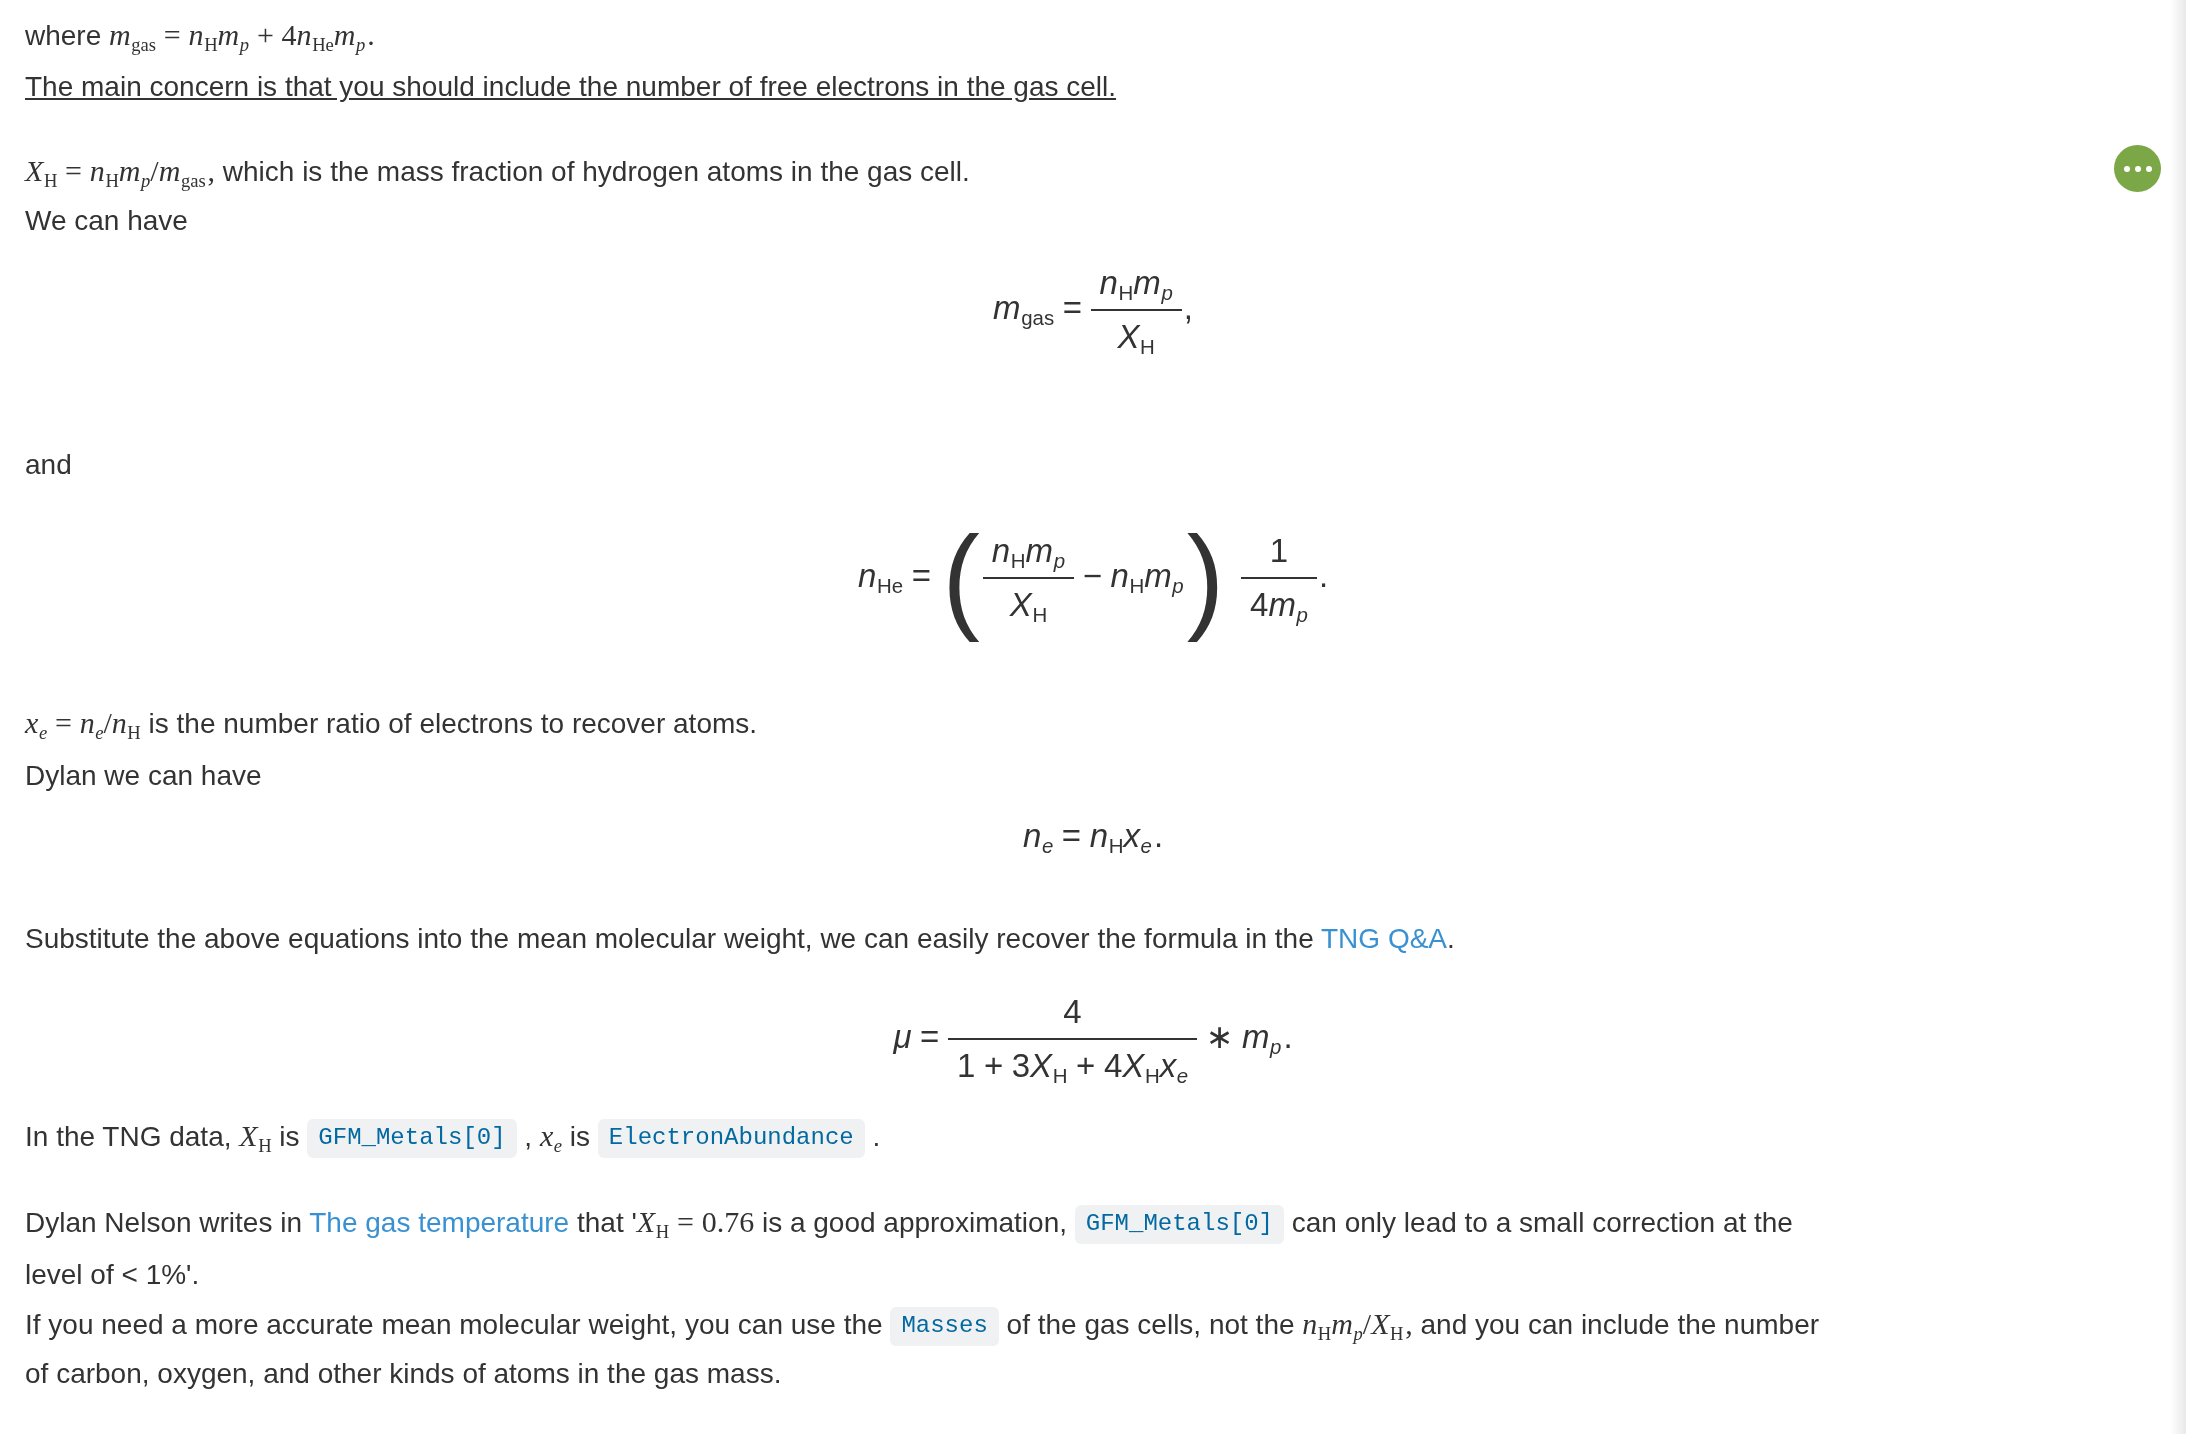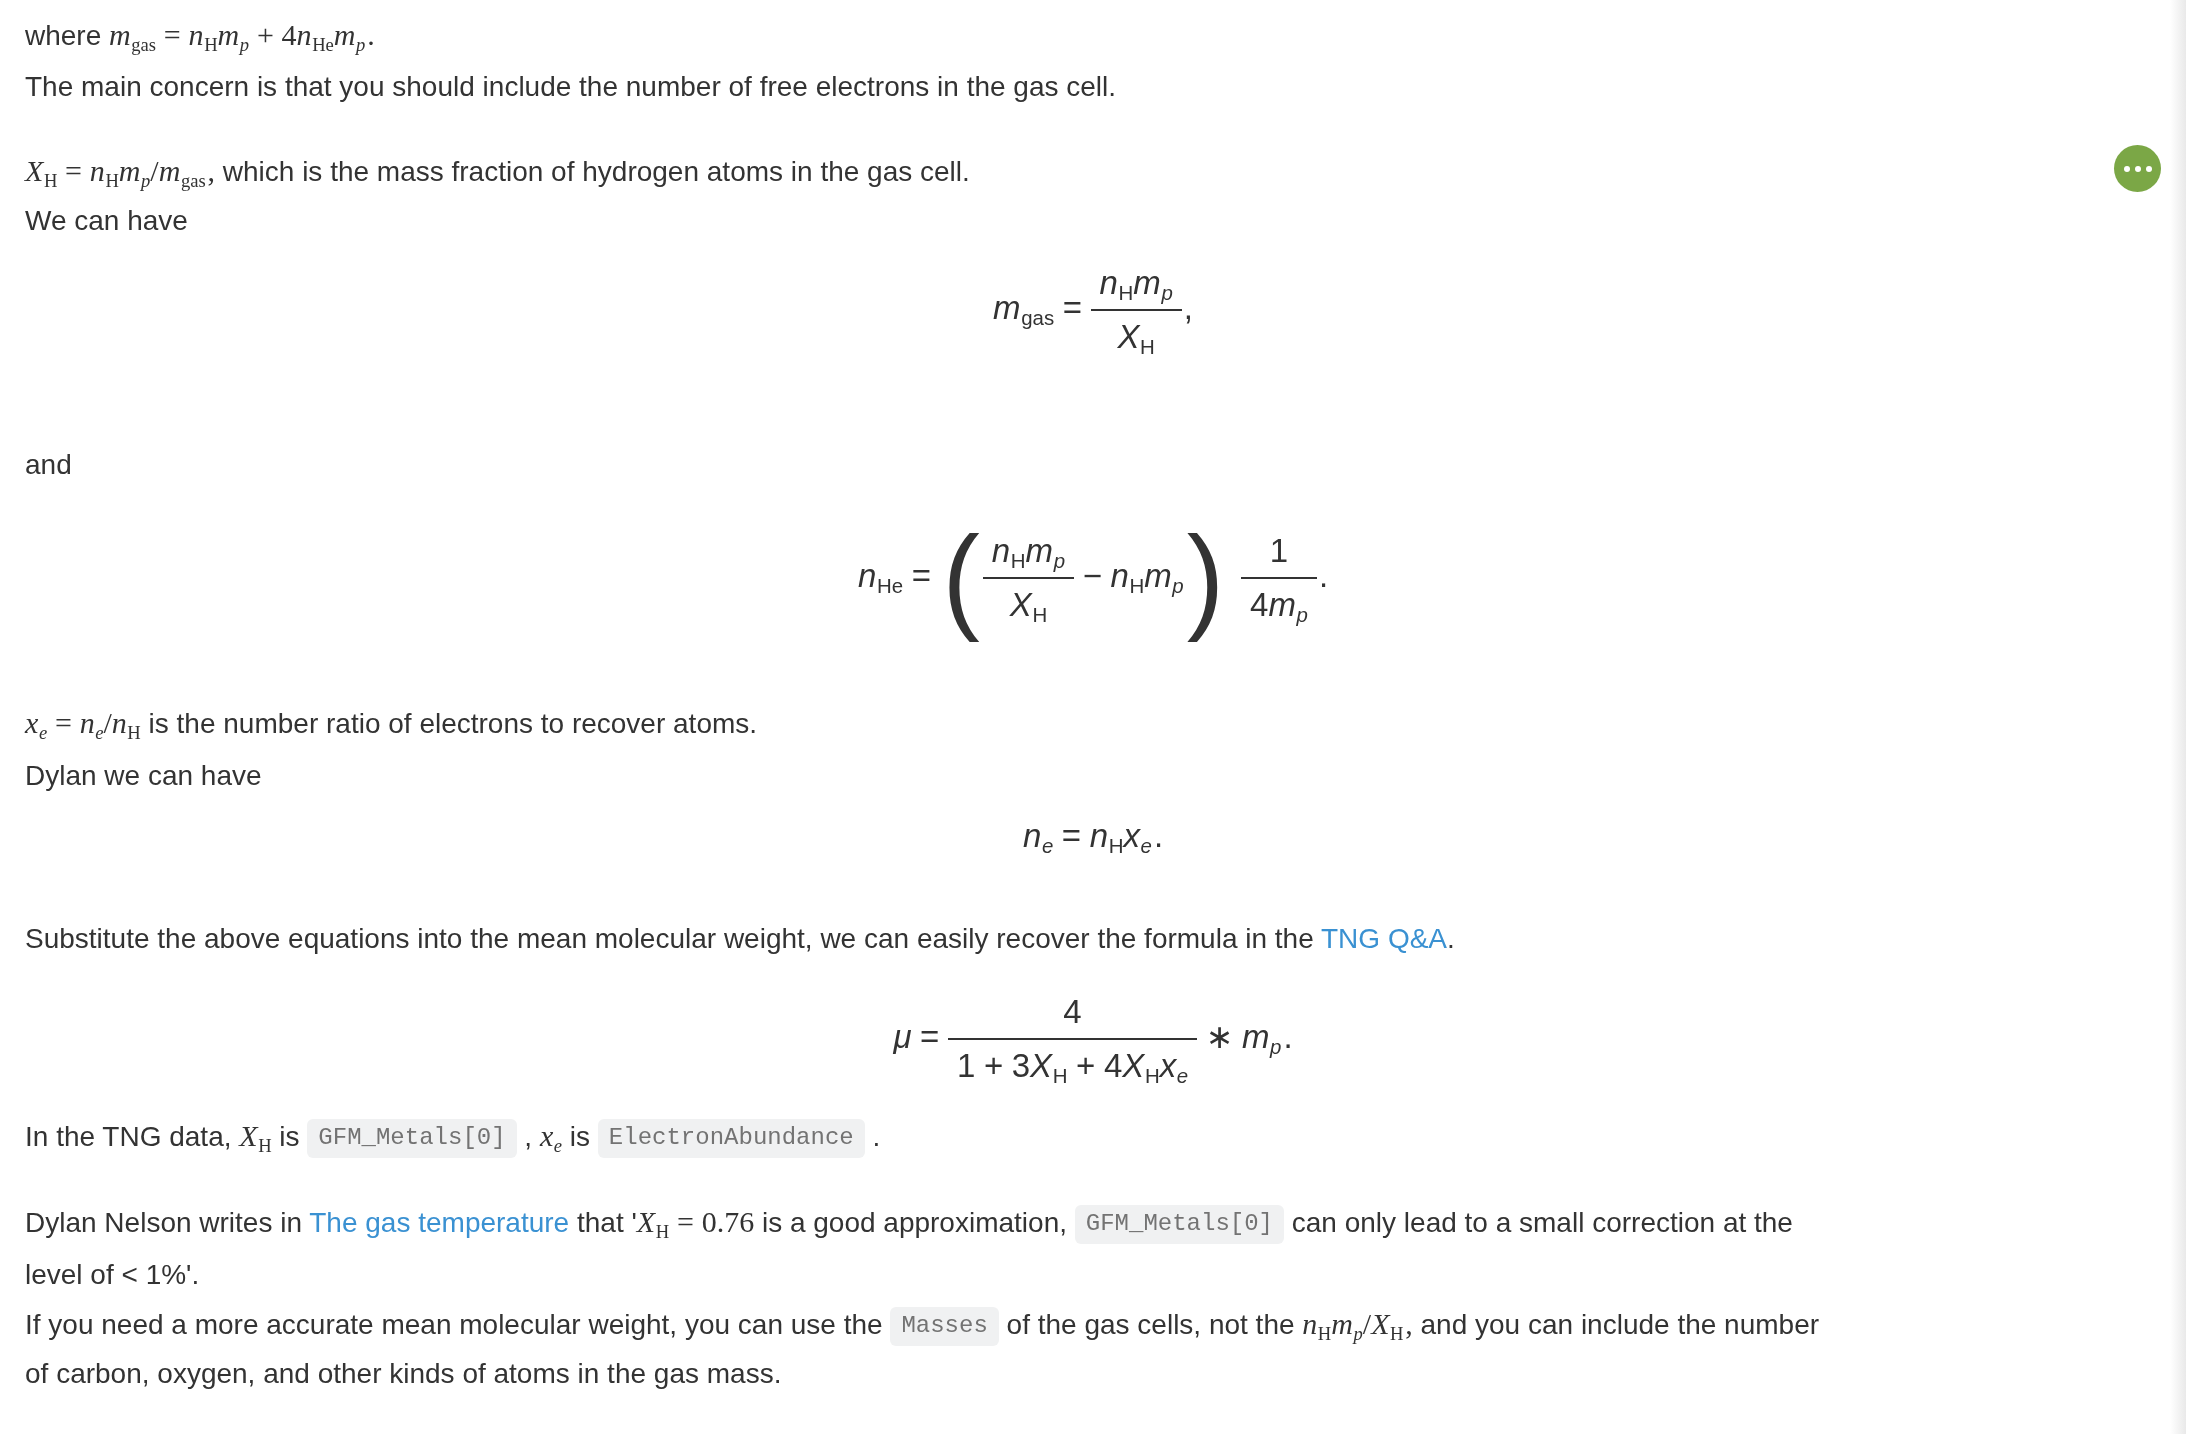--- a/index.html
+++ b/index.html
@@ -5,21 +5,21 @@
   html,body{margin:0;padding:0;background:#fff;}
   #screen{position:relative;width:2186px;height:1434px;overflow:hidden;
           background:var(--background,#fff);color:var(--text,#333);
           font-family:"Liberation Sans",sans-serif;}
   
   .line{position:absolute;left:25px;font-size:28px;line-height:46px;white-space:nowrap;}
   .txt{color:var(--text);}
   .link{color:var(--link);text-decoration:none;cursor:pointer;}
   
   .chip{font-family:"Liberation Mono",monospace;font-size:24px;background:var(--codebg);
-        color:#737373;padding:6px 11px 7px;border-radius:6px;display:inline-block;
+        color:#0369a1;padding:6px 11px 7px;border-radius:6px;display:inline-block;
         line-height:1.1;vertical-align:2px;}
   
   .imath{font-family:"Liberation Serif",serif;font-size:30px;}
   .eq{position:absolute;left:0;right:0;display:flex;align-items:center;justify-content:center;
       font-family:Liberation Sans, sans-serif;font-size:33px;white-space:nowrap;}
   .eq-inner{display:inline-block;}
   .mv{font-style:italic;}
   .mn,.mr{font-style:normal;}
   .mo{margin:0 0.26em;}
   .mpunc{margin-left:0.06em;}
@@ -40,21 +40,21 @@
   
   #edge{position:absolute;right:0;top:0;width:16px;height:100%;
         background:linear-gradient(to right,#ffffff,var(--edge));}
 </style>
 </head>
 <body>
 
 <div id="screen">
   <main id="post">
       <div class="line" style="top: 12px;"><span class="txt">where </span><span class="imath"><span class="mv">m<span class="sub">gas</span></span><span class="mo">=</span><span class="mv">n<span class="sub">H</span></span><span class="mv">m<span class="sub it">p</span></span><span class="mo">+</span><span class="mn">4</span><span class="mv">n<span class="sub">He</span></span><span class="mv">m<span class="sub it">p</span></span><span class="mpunc">.</span></span></div>
-      <div class="line" style="top: 64px;"><span class="txt">The main concern is that you should include the number of free electrons in the gas cell.</span></div>
+      <div class="line" style="top: 64px; text-decoration: underline;"><span class="txt">The main concern is that you should include the number of free electrons in the gas cell.</span></div>
       <div class="line" style="top: 148px;"><span class="imath"><span class="mv">X<span class="sub">H</span></span><span class="mo">=</span><span class="mv">n<span class="sub">H</span></span><span class="mv">m<span class="sub it">p</span></span><span class="mr">/</span><span class="mv">m<span class="sub">gas</span></span><span class="mpunc">,</span></span><span class="txt"> which is the mass fraction of hydrogen atoms in the gas cell.</span></div>
       <div class="line" style="top: 198px;"><span class="txt">We can have</span></div>
       <div class="eq" style="top: 248px; height: 124px;">
         <span class="eq-inner"><span class="mv">m<span class="sub">gas</span></span><span class="mo">=</span><span class="frac"><span class="num"><span class="mv">n<span class="sub">H</span></span><span class="mv">m<span class="sub it">p</span></span></span><span class="den"><span class="mv">X<span class="sub">H</span></span></span></span><span class="mpunc">,</span></span>
       </div>
       <div class="line" style="top: 442px;"><span class="txt">and</span></div>
       <div class="eq" style="top: 506px; height: 144px;">
         <span class="eq-inner"><span class="mv">n<span class="sub">He</span></span><span class="mo">=</span><span class="big">(</span><span class="frac"><span class="num"><span class="mv">n<span class="sub">H</span></span><span class="mv">m<span class="sub it">p</span></span></span><span class="den"><span class="mv">X<span class="sub">H</span></span></span></span><span class="mo">−</span><span class="mv">n<span class="sub">H</span></span><span class="mv">m<span class="sub it">p</span></span><span class="big">)</span><span class="msp" style="width: 14px;"></span><span class="frac"><span class="num"><span class="mn">1</span></span><span class="den"><span class="mn">4</span><span class="mv">m<span class="sub it">p</span></span></span></span><span class="mpunc">.</span></span>
       </div>
       <div class="line" style="top: 700px;"><span class="imath"><span class="mv">x<span class="sub it">e</span></span><span class="mo">=</span><span class="mv">n<span class="sub it">e</span></span><span class="mr">/</span><span class="mv">n<span class="sub">H</span></span></span><span class="txt"> is the number ratio of electrons to recover atoms.</span></div>

